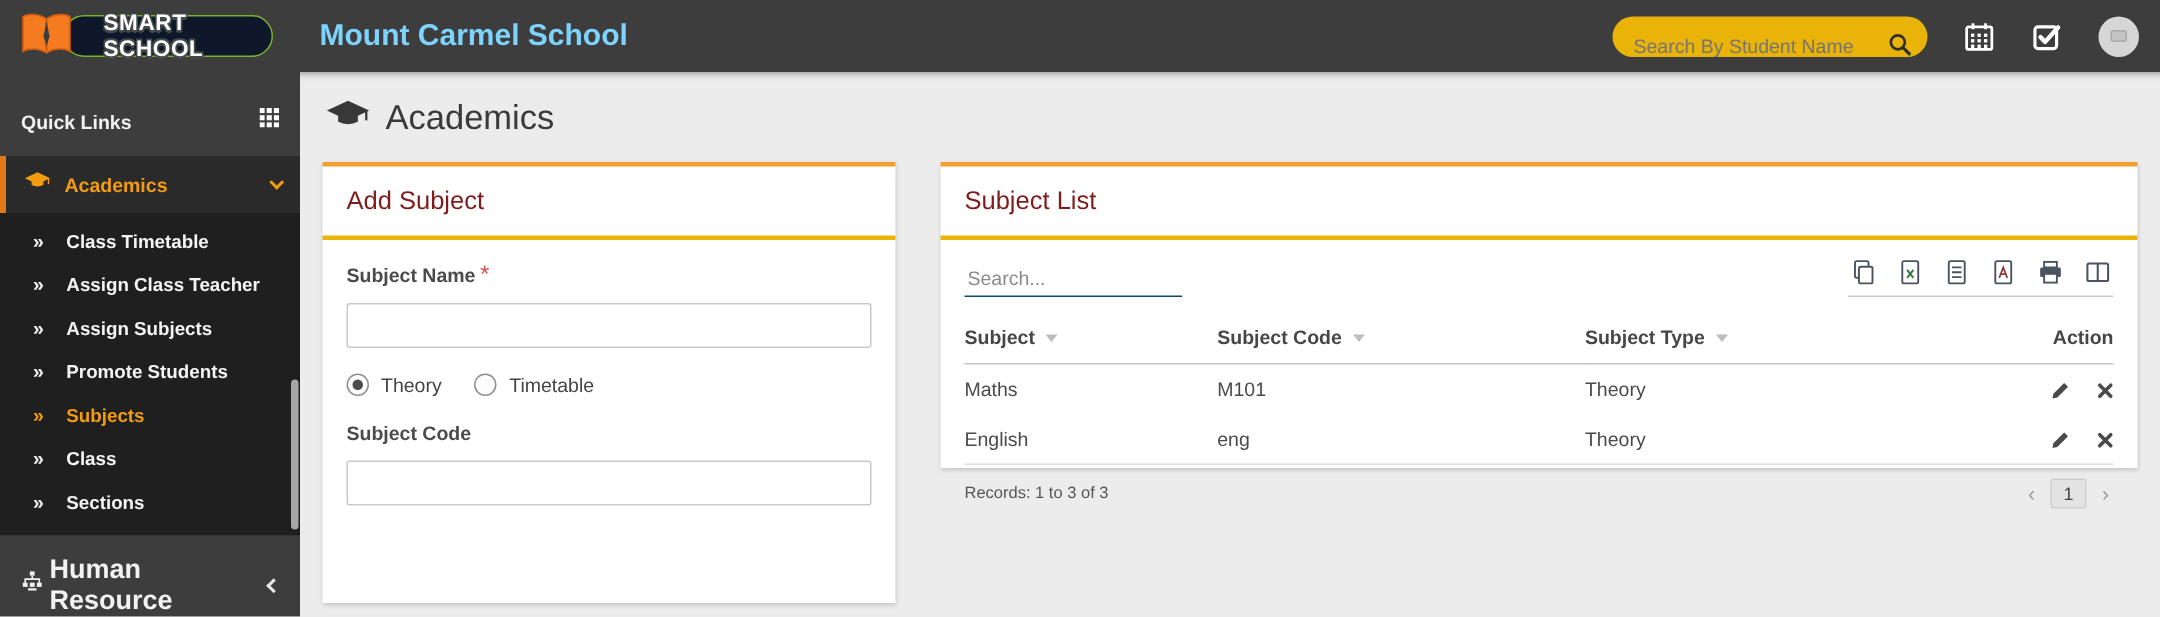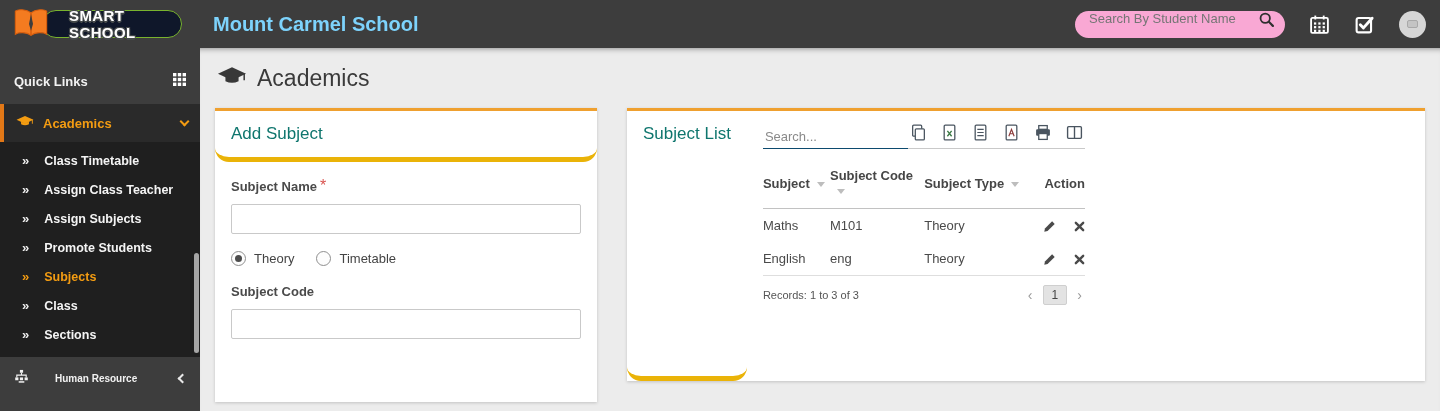--- a/index.html
+++ b/index.html
@@ -10,21 +10,21 @@
   .header { position:relative; height:48px; background:#3d3d3d; display:flex; align-items:center; z-index:5; }
   .logo-zone { width:200px; flex:0 0 200px; position:relative; height:48px; }
   .logo-wrap { position:absolute; left:12px; top:7px; width:170px; height:34px; }
   .logo-pill { position:absolute; left:30px; top:3px; right:0; bottom:3px; background:#0f172a;
     border-radius:14px; border:1px solid #79b32e; display:flex; align-items:center; padding-left:26px; }
   .logo-text { color:#fff; font-weight:bold; font-size:15px; letter-spacing:.4px;
     text-shadow:-1px -1px 0 #44494a,1px -1px 0 #44494a,-1px 1px 0 #44494a,1px 1px 0 #44494a,0 2px 0 #44494a; }
   .logo-book { position:absolute; left:0; top:0; }
   .school-name { color:#7dd3fc; font-weight:bold; font-size:20px; margin-left:13px; }
   .header-right { margin-left:auto; display:flex; align-items:center; gap:24px; padding-right:14px; }
-  .search-pill { width:210px; height:27px; background:#f9a8d4; border-radius:14px; display:flex; align-items:flex-start; padding:0 10px 0 14px; }
+  .search-pill { width:210px; height:27px; background:#eab308; border-radius:14px; display:flex; align-items:flex-end; padding:0 10px 0 14px; }
   .search-pill input { flex:1; border:none; outline:none; font-size:13px; color:#444; background:transparent; min-width:0;
     font-family:"Liberation Sans","DejaVu Sans",sans-serif; }
   .search-pill input::placeholder { color:#757575; }
   .hicon { display:flex; align-items:center; cursor:pointer; }
   .avatar { width:27px; height:27px; border-radius:50%; background:#d6d6d6; display:flex; align-items:center; justify-content:center; cursor:pointer; }
   .avatar .mini { width:11px; height:8px; border:1px solid #a8a8a8; border-radius:2px; background:#c4c4c4; }
 
   
   .shell { display:flex; height:363px; }
 
@@ -39,49 +39,49 @@
   .menu-parent .mlabel { color:#f39c12; font-weight:bold; font-size:13px; margin-left:9px; }
   .chev { width:7px; height:7px; border-right:2px solid #f39c12; border-bottom:2px solid #f39c12; display:inline-block; }
   .chev-down { transform:rotate(45deg); margin-left:auto; margin-top:-3px; }
   .chev-left { border-color:#e8e8e8; transform:rotate(135deg); margin-left:auto; margin-right:2px; }
   .submenu { background:#1f1f1f; padding:4px 0 8px; }
   .submenu-item { display:flex; align-items:center; padding:7px 10px 7px 22px; cursor:pointer; }
   .submenu-item .bullet { font-size:13px; color:#efefef; font-weight:bold; }
   .submenu-item .slabel { font-size:12.5px; font-weight:bold; color:#f4f4f4; margin-left:15px; }
   .submenu-item.active .bullet, .submenu-item.active .slabel { color:#f39c12; }
   .menu-hr { background:#3d3d3d; display:flex; align-items:center; padding:12px 12px 12px 14px; cursor:pointer; }
-  .menu-hr .mlabel { color:#f2f2f2; font-weight:bold; font-size:10px; margin-left:26px; }
+  .menu-hr .mlabel { color:#f2f2f2; font-weight:bold; font-size:18px; margin-left:4px; }
   .sb-scroll { position:absolute; right:1px; top:205px; width:5px; height:100px; background:#a6a6a6; border-radius:3px; }
 
   
   .main { flex:1; background:#ececec; box-shadow:inset 0 6px 6px -6px rgba(0,0,0,.5); padding:15px 15px 0; }
   .page-title-row { display:flex; align-items:center; gap:10px; color:#383838; margin:2px 0 16px 2px; }
   .page-title { font-size:23px; font-weight:500; color:#3a3a3a; }
   .content-row { display:flex; gap:30px; align-items:flex-start; }
 
   .card { background:#fff; border-top:3px solid #efa02f; box-shadow:0 1px 3px rgba(0,0,0,.18); }
-  .card-header { padding:13px 16px; font-size:17px; color:#0f766e; border-bottom:5px solid #eab308;border-radius:14px; }
+  .card-header { padding:13px 16px; font-size:17px; color:#7f1d1d; border-bottom:3px solid #eab308; }
 
   
   .card-add { width:382px; height:294px; display:flex; flex-direction:column; }
   .card-add .card-body { padding:15px 16px 0; }
   .field-label { font-size:13px; font-weight:bold; color:#4a4a4a; }
   .req { color:#d9534f; margin-left:3px; }
   .text-input { width:100%; height:30px; border:1px solid #c9c9c9; border-radius:2px; margin-top:9px; padding:0 8px;
     font-size:13px; color:#333; outline:none; background:#fff; }
   .radio-row { display:flex; align-items:center; gap:22px; margin:17px 0 16px; }
   .radio-opt { display:flex; align-items:center; gap:8px; font-size:13px; color:#444; cursor:pointer; }
   .radio-circle { position:relative; width:15px; height:15px; border:1px solid #8f8f8f; border-radius:50%; background:#fdfdfd; display:inline-block; }
   .radio-circle .dot { position:absolute; left:3px; top:3px; width:7px; height:7px; background:#4c4c4c; border-radius:50%; }
   .card-add .card-footer { margin-top:auto; border-top:1px solid #ececec; padding:12px 16px; text-align:right; }
   .save-btn { background:#6b6b6b; border:1px solid #5d5d5d; color:#fff; font-size:14px; padding:7px 16px; border-radius:3px; cursor:pointer;
     font-family:"Liberation Sans","DejaVu Sans",sans-serif; }
 
   
-  .card-list { flex:1; height:273px; display:flex; flex-direction:row; }
+  .card-list { flex:1; height:204px; display:flex; flex-direction:column; }
   .card-list .card-body { padding:13px 16px 0; }
   .list-toolbar { display:flex; justify-content:space-between; align-items:flex-end; }
   .list-search { width:145px; border:none; border-bottom:1px solid #0c4a6e; padding:4px 2px; font-size:13px; color:#444;
     outline:none; background:transparent; font-family:"Liberation Sans","DejaVu Sans",sans-serif; }
   .list-search::placeholder { color:#8a8a8a; }
   .export-tools { display:flex; align-items:center; gap:14px; border-bottom:1px solid #c9c9c9; padding:0 2px 7px; }
   .tool-btn { background:none; border:none; padding:0; cursor:pointer; display:flex; }
 
   table.subjects { width:100%; border-collapse:collapse; margin-top:13px; }
   .subjects th { text-align:left; font-size:13px; font-weight:bold; color:#464646; padding:6px 0 10px; border-bottom:1px solid #c2c2c2; }

